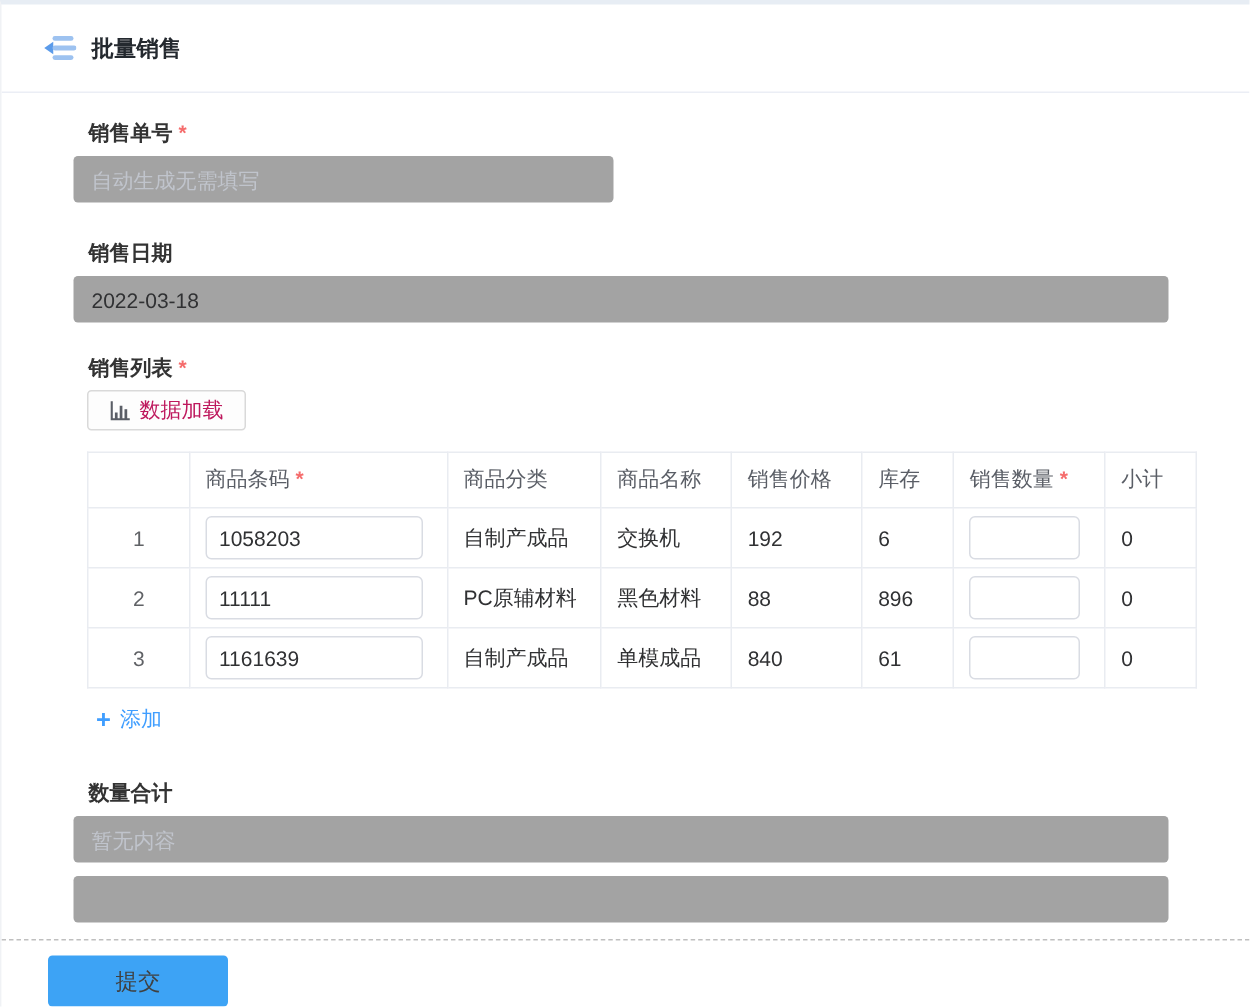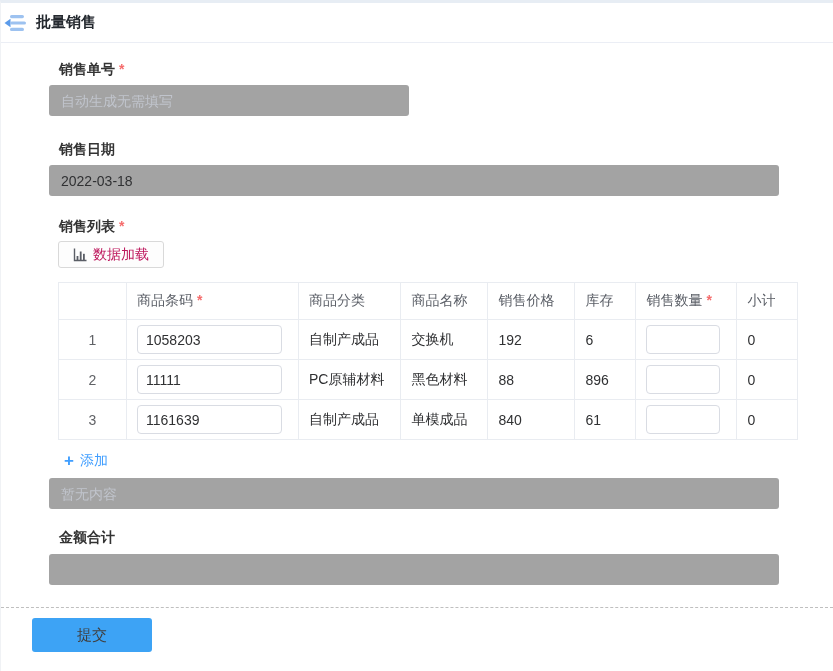--- a/index.html
+++ b/index.html
@@ -6,21 +6,21 @@
   html,body { margin:0; padding:0; }
   body {
     width:833px; height:671px; overflow:hidden;
     background:#fff;
     border-top:3px solid #e7edf4;
     border-left:1px solid #f0f2f5;
     font-family:"Liberation Sans","DejaVu Sans",sans-serif;
     color:#303133;
   }
   
-  .header { height:40px; display:flex; align-items:center; padding-left:3px; border-bottom:1px solid #ebeef5; }
+  .header { height:59px; display:flex; align-items:center; padding-left:28px; border-bottom:1px solid #ebeef5; }
   .back-icon { width:22px; height:18px; display:inline-block; cursor:pointer; }
   .page-title { font-size:15px; font-weight:bold; color:#24292f; margin-left:10px; }
 
   
   .main { height:564px; overflow:hidden; padding:0 16px;margin-left:32px; }
 
   .field-label { display:block; font-size:14px; font-weight:bold; color:#333; line-height:16px; margin-left:10px; }
   .req { color:#f56c6c; margin-left:4px; font-weight:bold; }
 
   .big-input {
@@ -161,24 +161,24 @@
         <td>0</td>
       </tr>
     </tbody>
   </table>
 
   <div class="add-link">
     <span class="plus-icon">+</span>
     <span>添加</span>
   </div>
 
+  <label class="field-label mt30">
+    <span>数量合计</span>
+  </label>
   <input class="big-input mt8 w730" type="text" placeholder="暂无内容" style="">
 
-  <label class="field-label mt20">
-    <span>金额合计</span>
-  </label>
   <input class="big-input mt9 w730" type="text" style="">
 
 </div>
 
 <div class="footer">
   <button class="submit-btn">提交</button>
 </div>
 
 </body></html>

